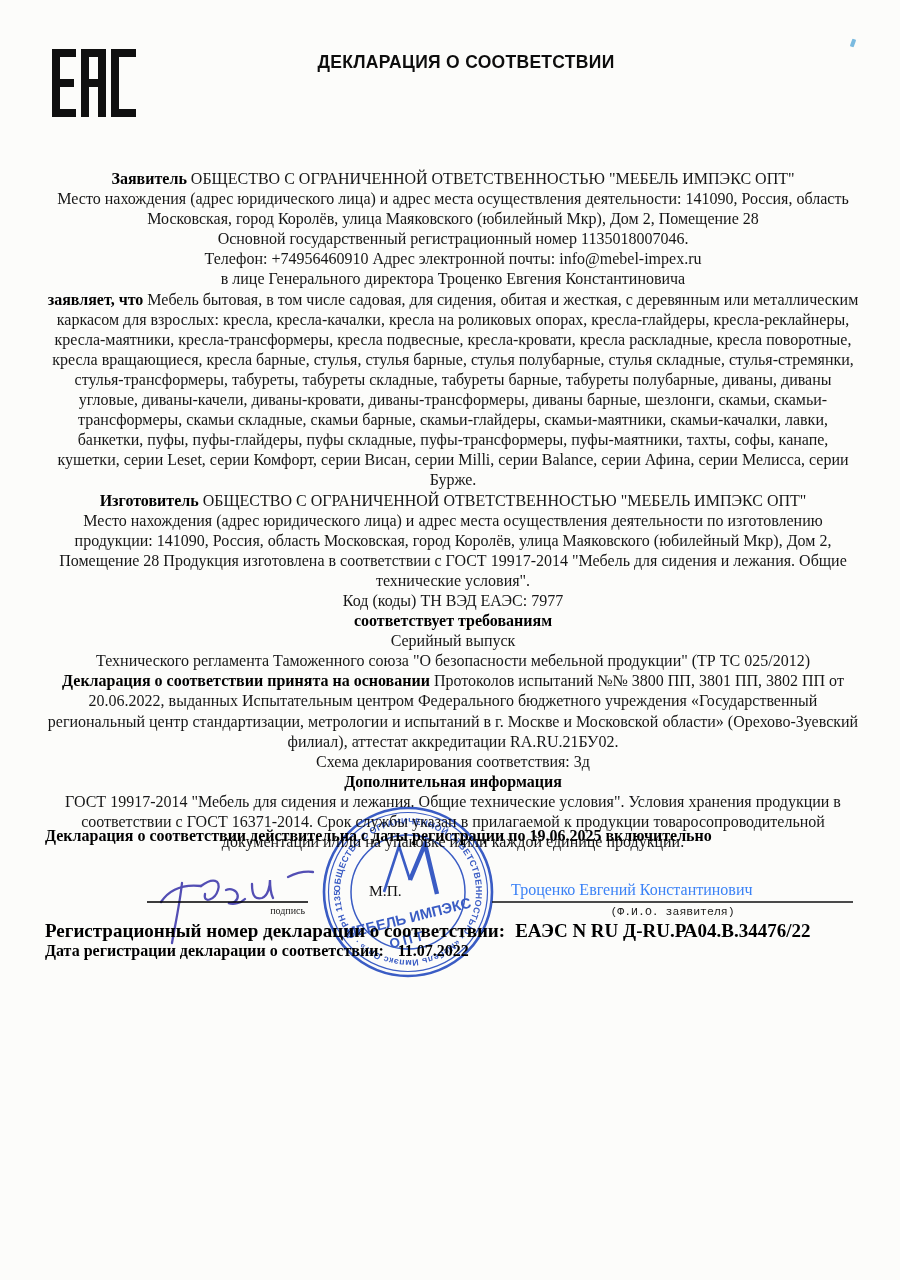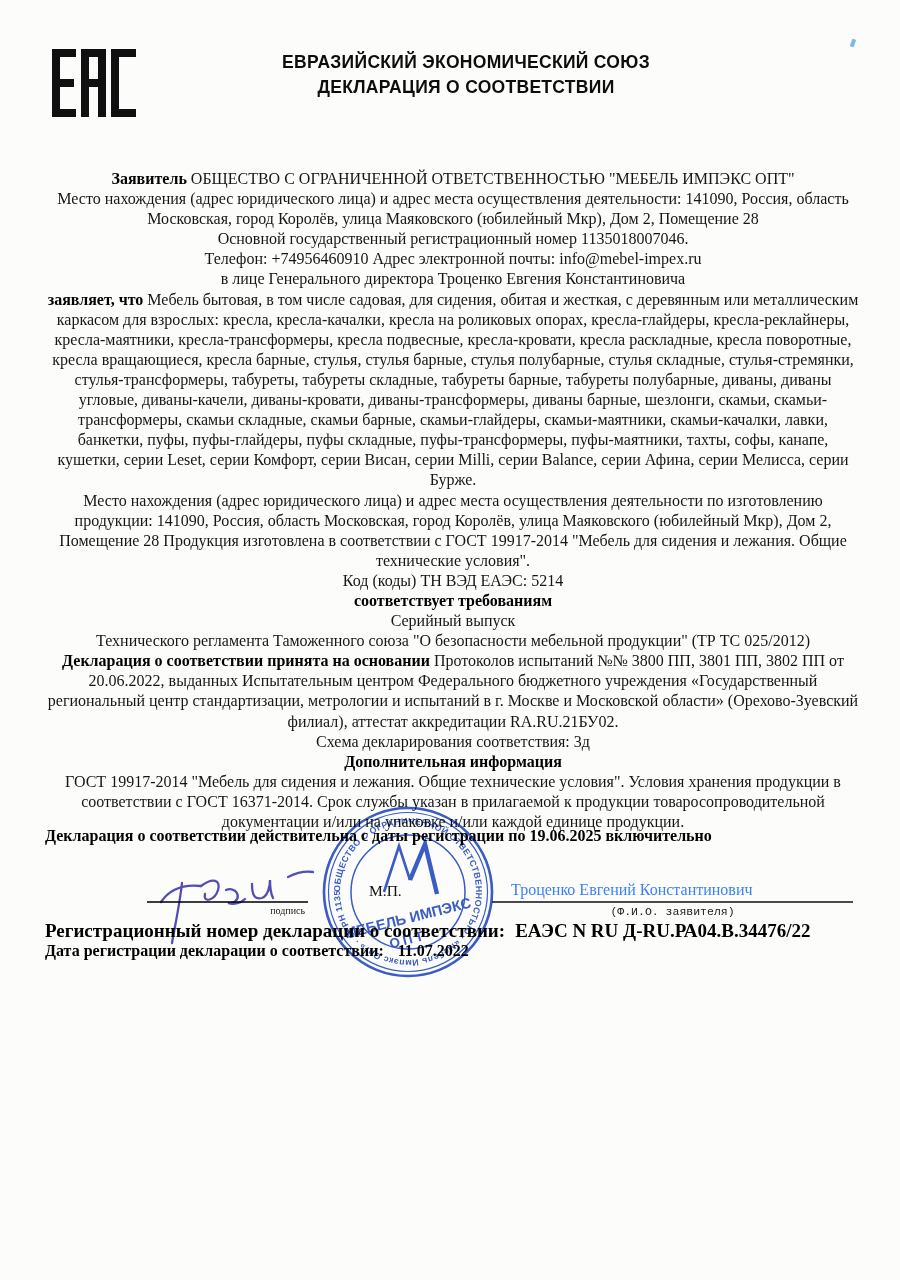--- a/index.html
+++ b/index.html
@@ -63,35 +63,35 @@
       <rect x="29" y="0" width="25" height="8"></rect>
       <rect x="29" y="30" width="25" height="8"></rect>
 
       <rect x="59" y="0" width="8" height="68"></rect>
       <rect x="59" y="0" width="25" height="8"></rect>
       <rect x="59" y="60" width="25" height="8"></rect>
     </g>
   </svg>
 
   <div class="title-block">
-    <div>ЕВРАЗИЙСКИЙ ЭКОНОМИЧЕСКИЙ СОЮЗ</div>
     <div>ДЕКЛАРАЦИЯ О СООТВЕТСТВИИ</div>
   </div>
 
   <div class="ink-speck"></div>
 
   <div class="doc">
     <span class="ln"><b class="b">Заявитель</b><span> ОБЩЕСТВО С ОГРАНИЧЕННОЙ ОТВЕТСТВЕННОСТЬЮ "МЕБЕЛЬ ИМПЭКС ОПТ"</span></span>
     <span class="ln">Место нахождения (адрес юридического лица) и адрес места осуществления деятельности: 141090, Россия, область Московская, город Королёв, улица Маяковского (юбилейный Мкр), Дом 2, Помещение 28</span>
     <span class="ln">Основной государственный регистрационный номер 1135018007046.</span>
     <span class="ln">Телефон: +74956460910 Адрес электронной почты: info@mebel-impex.ru</span>
     <span class="ln">в лице Генерального директора Троценко Евгения Константиновича</span>
     <span class="ln"><b class="b">заявляет, что</b><span> Мебель бытовая, в том числе садовая, для сидения, обитая и жесткая, с деревянным или металлическим каркасом для взрослых: кресла, кресла-качалки, кресла на роликовых опорах, кресла-глайдеры, кресла-реклайнеры, кресла-маятники, кресла-трансформеры, кресла подвесные, кресла-кровати, кресла раскладные, кресла поворотные, кресла вращающиеся, кресла барные, стулья, стулья барные, стулья полубарные, стулья складные, стулья-стремянки, стулья-трансформеры, табуреты, табуреты складные, табуреты барные, табуреты полубарные, диваны, диваны угловые, диваны-качели, диваны-кровати, диваны-трансформеры, диваны барные, шезлонги, скамьи, скамьи-трансформеры, скамьи складные, скамьи барные, скамьи-глайдеры, скамьи-маятники, скамьи-качалки, лавки, банкетки, пуфы, пуфы-глайдеры, пуфы складные, пуфы-трансформеры, пуфы-маятники, тахты, софы, канапе, кушетки, серии Leset, серии Комфорт, серии Висан, серии Milli, серии Balance, серии Афина, серии Мелисса, серии Бурже.</span></span>
+    <span class="ln"><b class="b">Изготовитель</b><span> ОБЩЕСТВО С ОГРАНИЧЕННОЙ ОТВЕТСТВЕННОСТЬЮ "МЕБЕЛЬ ИМПЭКС ОПТ"</span></span>
     <span class="ln">Место нахождения (адрес юридического лица) и адрес места осуществления деятельности по изготовлению продукции: 141090, Россия, область Московская, город Королёв, улица Маяковского (юбилейный Мкр), Дом 2, Помещение 28 Продукция изготовлена в соответствии с ГОСТ 19917-2014 "Мебель для сидения и лежания. Общие технические условия".</span>
-    <span class="ln">Код (коды) ТН ВЭД ЕАЭС: 5214</span>
+    <span class="ln">Код (коды) ТН ВЭД ЕАЭС: 7977</span>
     <span class="ln b">соответствует требованиям</span>
     <span class="ln">Серийный выпуск</span>
     <span class="ln">Технического регламента Таможенного союза "О безопасности мебельной продукции" (ТР ТС 025/2012)</span>
     <span class="ln"><b class="b">Декларация о соответствии принята на основании</b><span> Протоколов испытаний №№ 3800 ПП, 3801 ПП, 3802 ПП от 20.06.2022, выданных Испытательным центром Федерального бюджетного учреждения «Государственный региональный центр стандартизации, метрологии и испытаний в г. Москве и Московской области» (Орехово-Зуевский филиал), аттестат аккредитации RA.RU.21БУ02.</span></span>
     <span class="ln">Схема декларирования соответствия: 3д</span>
     <span class="ln b">Дополнительная информация</span>
     <span class="ln">ГОСТ 19917-2014 "Мебель для сидения и лежания. Общие технические условия". Условия хранения продукции в соответствии с ГОСТ 16371-2014. Срок службы указан в прилагаемой к продукции товаросопроводительной документации и/или на упаковке и/или каждой единице продукции.</span>
   </div>
 
   <div class="validity">Декларация о соответствии действительна с даты регистрации по 19.06.2025 включительно</div>

